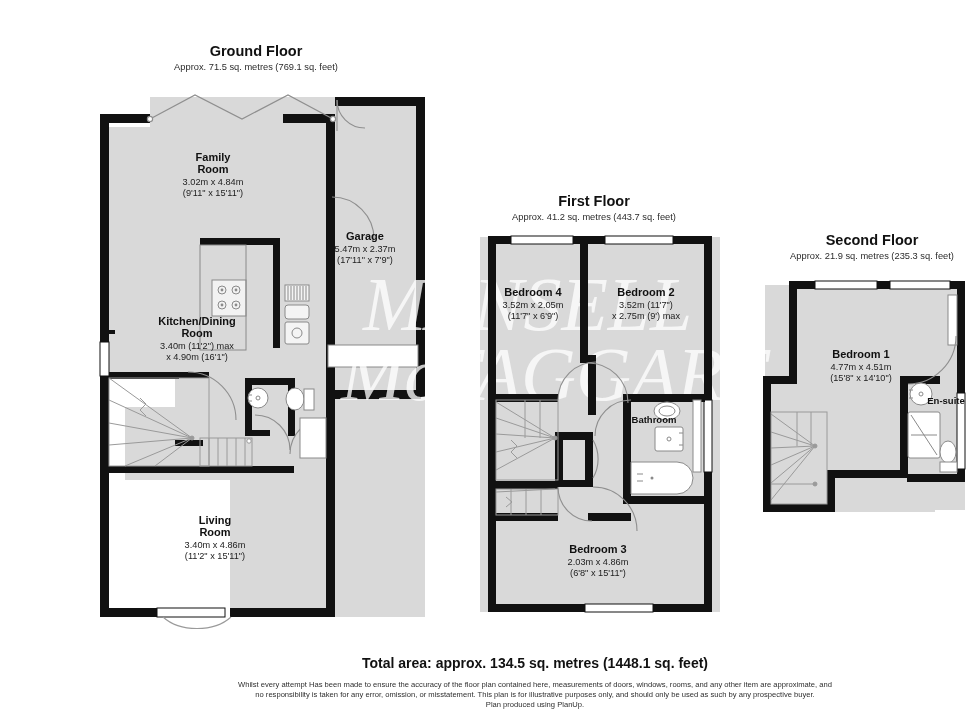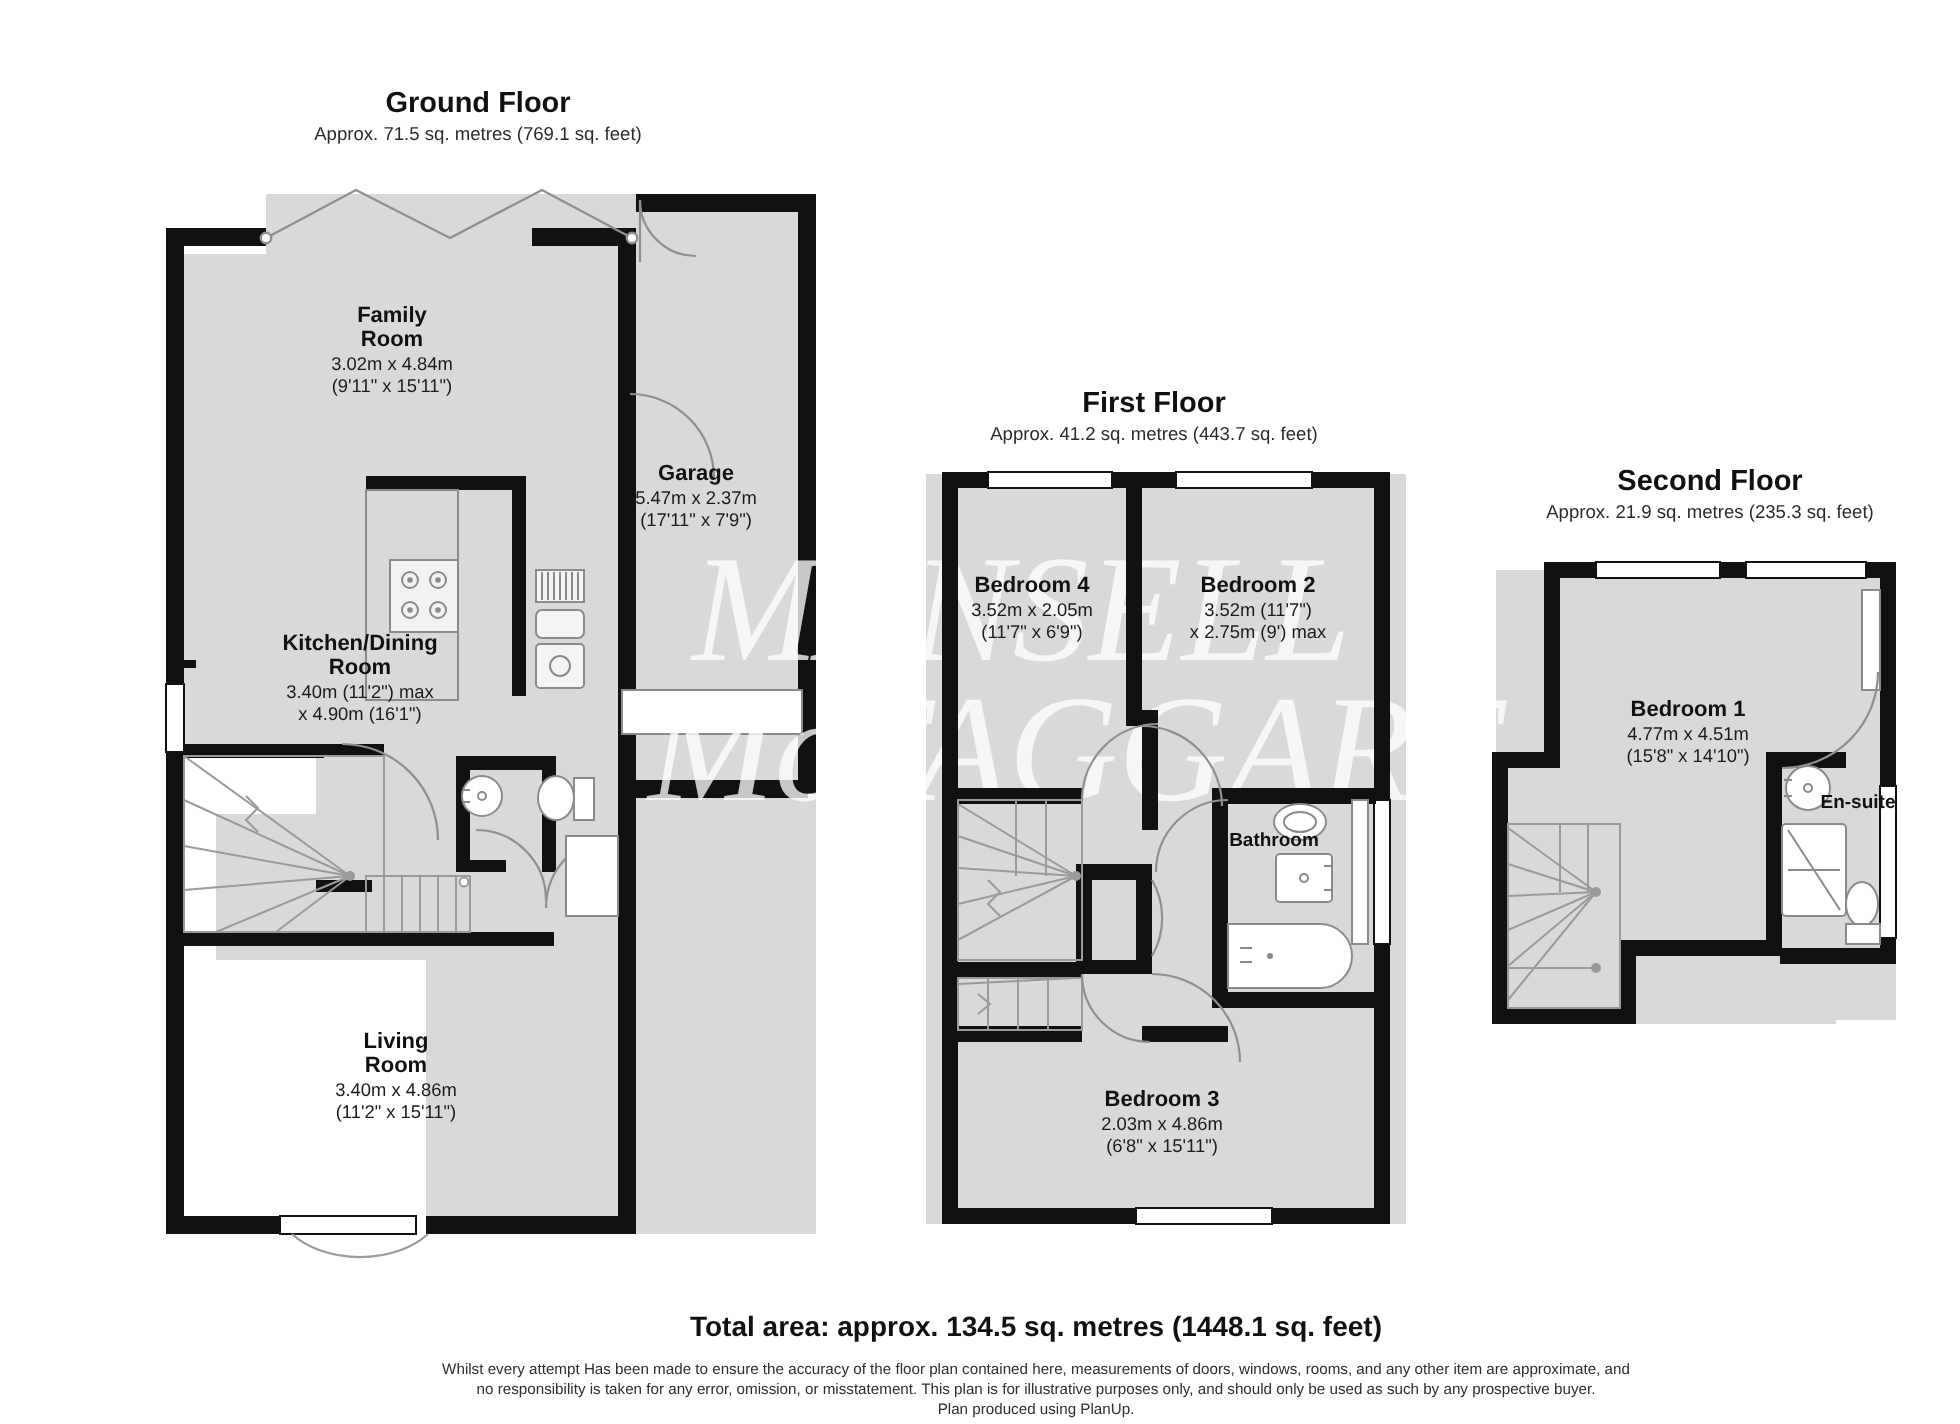--- a/index.html
+++ b/index.html
@@ -5,21 +5,21 @@
 <style>
   html,body{margin:0;padding:0;}
   body{
     width:980px;height:712px;
     background:#ffffff;
     font-family:"Liberation Sans", sans-serif;
     color:#1a1a1a;
     overflow:hidden;
     position:relative;
   }
-  #stage{position:absolute;left:0;top:0;width:884px;height:712px;padding-left:28px;}
+  #stage{position:absolute;left:17px;top:0;width:884px;height:712px;padding-left:28px;}
   svg{display:block;}
   .ttl{font-weight:bold;font-size:14.5px;fill:#111;}
   .sub{font-size:9.3px;fill:#2b2b2b;}
   .rm{font-weight:bold;font-size:11px;fill:#111;}
   .dim{font-size:9.2px;fill:#1c1c1c;}
   .small{font-weight:bold;font-size:9.5px;fill:#111;}
   .totl{font-weight:bold;font-size:14px;fill:#111;}
   .disc{font-size:7.6px;fill:#2e2e2e;}
   .wm{font-family:"Liberation Serif", serif;font-size:76px;fill:#ffffff;opacity:.85;font-style:italic;}
 </style>

